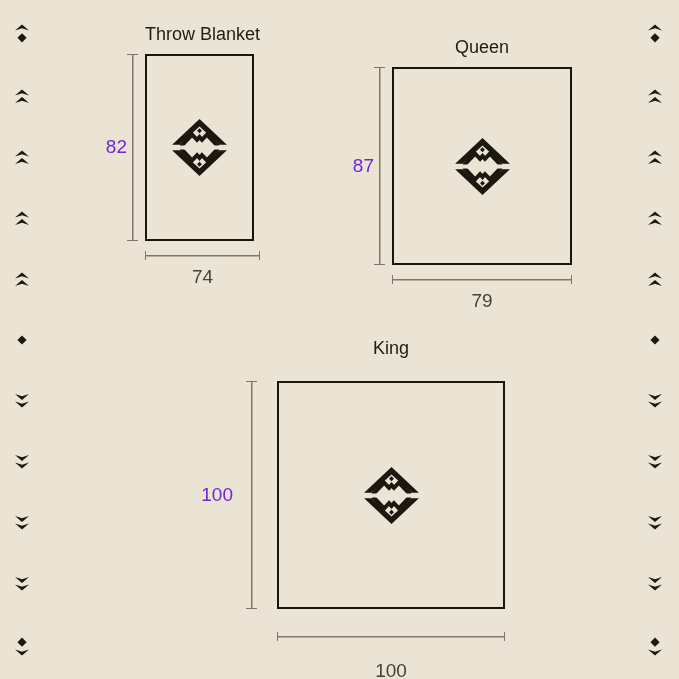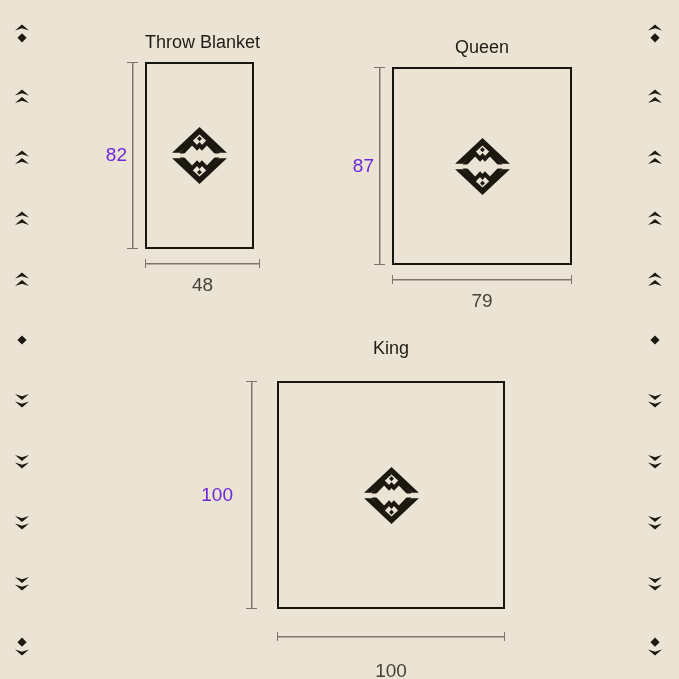--- a/index.html
+++ b/index.html
@@ -63,21 +63,21 @@
     border-left:1.5px solid #7F7769;
     border-right:1.5px solid #7F7769;
     background:linear-gradient(#7F7769,#7F7769) 0 50%/100% 1.5px no-repeat;
   }
   .hlabel{
     grid-column:3;grid-row:4;
     text-align:center;
     margin-top:6px;
     font-size:19px;color:#46413A;
   }
-  #diagram-throw{left:93px;top:32px;}
+  #diagram-throw{left:93px;top:24px;}
   #diagram-queen{left:340px;top:37px;}
   #diagram-king{left:199px;top:338px;gap:13px;}
 
   .logo{color:#1B1810;display:block;}
   .hidden-defs{position:absolute;width:0;height:0;overflow:hidden;}
 </style>
 </head>
 <body>
 
 <svg class="hidden-defs" aria-hidden="true">
@@ -237,21 +237,21 @@
   <div class="diagram" id="diagram-throw">
     <div class="diagram-title">Throw Blanket</div>
     <div class="vlabel">82</div>
     <div class="vdim"></div>
     <div class="blanket-rect" style="width: 109.44px; height: 186.96px;">
       <svg class="logo" width="55" height="57">
           <use href="#brandlogo"></use>
         </svg>
     </div>
     <div class="hdim"></div>
-    <div class="hlabel">48</div>
+    <div class="hlabel">74</div>
   </div>
 
   <div class="diagram" id="diagram-queen">
     <div class="diagram-title">Queen</div>
     <div class="vlabel">87</div>
     <div class="vdim"></div>
     <div class="blanket-rect" style="width: 180.12px; height: 198.36px;">
       <svg class="logo" width="55" height="57">
           <use href="#brandlogo"></use>
         </svg>

